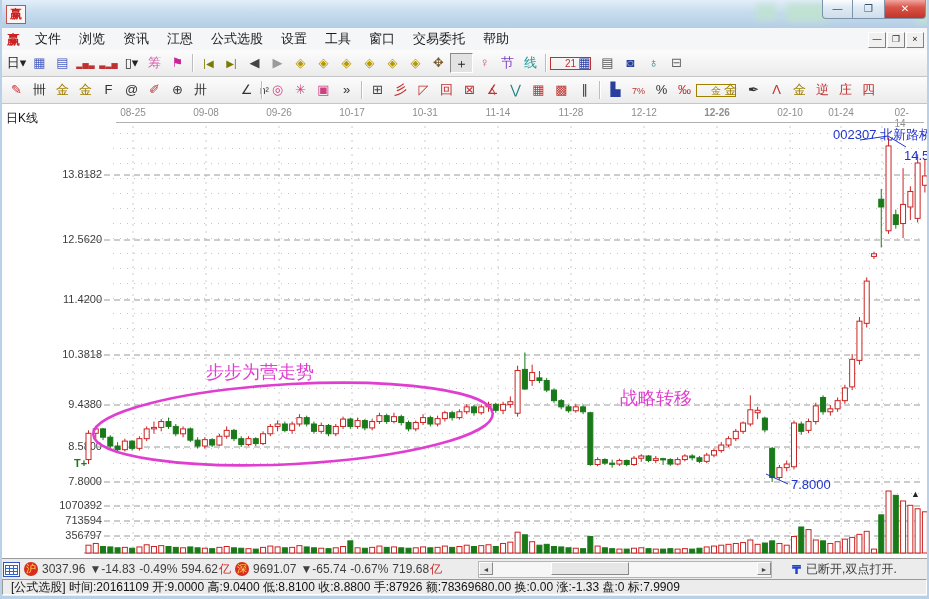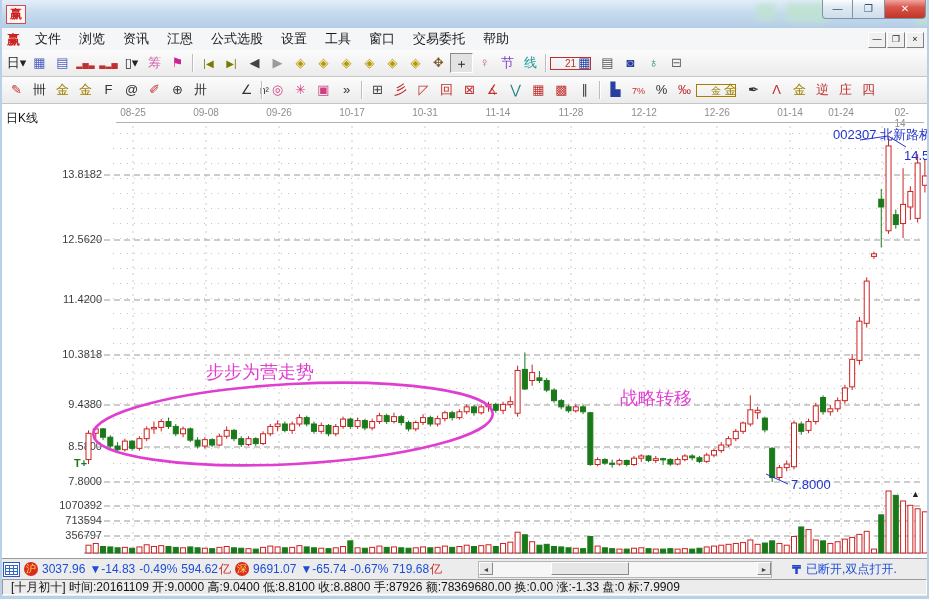--- a/index.html
+++ b/index.html
@@ -43,29 +43,29 @@
   #pane-label{left:6px;top:110px;font-size:12px;color:#111;z-index:6;}
   
   #sb1{left:0;top:558px;width:929px;height:20px;background:#ececec;border-top:1px solid #9a9a9a;z-index:30;}
   #sb1-markets{left:3px;top:2px;height:16px;display:flex;align-items:center;gap:4px;font-size:12px;white-space:nowrap;}
   .grid-icon{width:15px;height:13px;border:1px solid #3355bb;background:
     linear-gradient(#fff,#fff) padding-box,#fff;position:relative;display:inline-block;}
   .grid-icon:before{content:"";position:absolute;inset:2px 1px 1px 1px;
     background:linear-gradient(#36c 1px,transparent 1px) 0 0/4px 3px,linear-gradient(90deg,#36c 1px,transparent 1px) 0 0/4px 3px;}
   .mkt-badge{display:inline-block;width:14px;height:14px;border-radius:50%;background:#d92b1e;color:#ffe34d;
     font-size:10px;line-height:14px;text-align:center;}
-  .green{color:#1d4ed8;}  .red{color:#cc2222;}
+  .green{color:#404040;}  .red{color:#cc2222;}
   #sb1-scroll{left:478px;top:2px;width:292px;height:15px;background:#f6f6f6;border:1px solid #b5b5b5;display:flex;}
   .sarrow{width:14px;height:13px;background:#e8e8e8;border:1px solid;border-color:#fff #8a8a8a #8a8a8a #fff;
     font-size:7px;line-height:13px;text-align:center;color:#444;box-sizing:border-box;}
   #sthumb{position:absolute;left:58px;top:0px;width:78px;height:13px;background:#e6e6e6;
     border:1px solid;border-color:#fff #8a8a8a #8a8a8a #fff;box-sizing:border-box;}
   #sb1-conn{left:792px;top:2px;display:flex;align-items:center;gap:5px;font-size:12px;}
   #antenna-icon{color:#2244cc;font-size:13px;font-weight:bold;}
-  #conn-text{color:#1d4ed8;}
+  #conn-text{color:#404040;}
   #sb2{left:0;top:578px;width:929px;height:18px;background:#ececec;z-index:30;}
   #sb2-panel{position:absolute;left:2px;top:1px;right:2px;bottom:1px;border:1px solid;
     border-color:#9a9a9a #fff #fff #9a9a9a;font-size:12px;color:#111;line-height:15px;
     padding-left:8px;white-space:nowrap;overflow:hidden;}
   #frame{left:0;top:0;width:929px;height:599px;z-index:40;pointer-events:none;box-sizing:border-box;
     border-left:2px solid #b8d0e8;border-right:2px solid #b8d0e8;border-bottom:3px solid #b8d0e8;}
 </style>
 </head>
 <body>
 
@@ -85,22 +85,22 @@
   </div>
 <div id="date-labels">
     <div class="dlab" style="left: 133px;">08-25</div>
     <div class="dlab" style="left: 206px;">09-08</div>
     <div class="dlab" style="left: 279px;">09-26</div>
     <div class="dlab" style="left: 352px;">10-17</div>
     <div class="dlab" style="left: 425px;">10-31</div>
     <div class="dlab" style="left: 498px;">11-14</div>
     <div class="dlab" style="left: 571px;">11-28</div>
     <div class="dlab" style="left: 644px;">12-12</div>
-    <div class="dlab" style="left: 717px;">12-26</div>
-    <div class="dlab" style="left: 790px;">01-14</div>
+    <div class="dlab" style="left: 717px; font-weight: bold;">12-26</div>
+    <div class="dlab" style="left: 790px;">02-10</div>
     <div class="dlab" style="left: 841px;">01-24</div>
     <div class="dlab" style="left: 906px;">02-14</div>
   </div>
 <div id="pane-label" class="abs">日K线</div>
 <svg id="chart-svg" class="abs" width="929" height="599">
     <g>
       <line x1="116" y1="122.5" x2="924" y2="122.5" stroke="#b0b0b0" stroke-width="1"></line>
       <line x1="133" y1="126" x2="133" y2="553" stroke="#cccccc" stroke-width="1" stroke-dasharray="2 5"></line>
       <line x1="206" y1="126" x2="206" y2="553" stroke="#cccccc" stroke-width="1" stroke-dasharray="2 5"></line>
       <line x1="279" y1="126" x2="279" y2="553" stroke="#cccccc" stroke-width="1" stroke-dasharray="2 5"></line>
@@ -623,16 +623,16 @@
     </div>
     <div class="sarrow">►</div>
   </div>
   <div id="sb1-conn" class="abs">
     <span id="antenna-icon">₸</span>
     <span id="conn-text">已断开,双点打开.</span>
   </div>
 </div>
 
 <div id="sb2" class="abs">
-  <div id="sb2-panel">[十月初十] 时间:20161109 开:9.0000 高:9.0400 低:8.8100 收:8.8800 手:87926 额:78369680.00 换:0.00 涨:-1.33 盘:0 标:7.9909</div>
+  <div id="sb2-panel">[公式选股] 时间:20161109 开:9.0000 高:9.0400 低:8.8100 收:8.8800 手:87926 额:78369680.00 换:0.00 涨:-1.33 盘:0 标:7.9909</div>
 </div>
 
 <div id="frame" class="abs"></div>
 
 </body></html>

